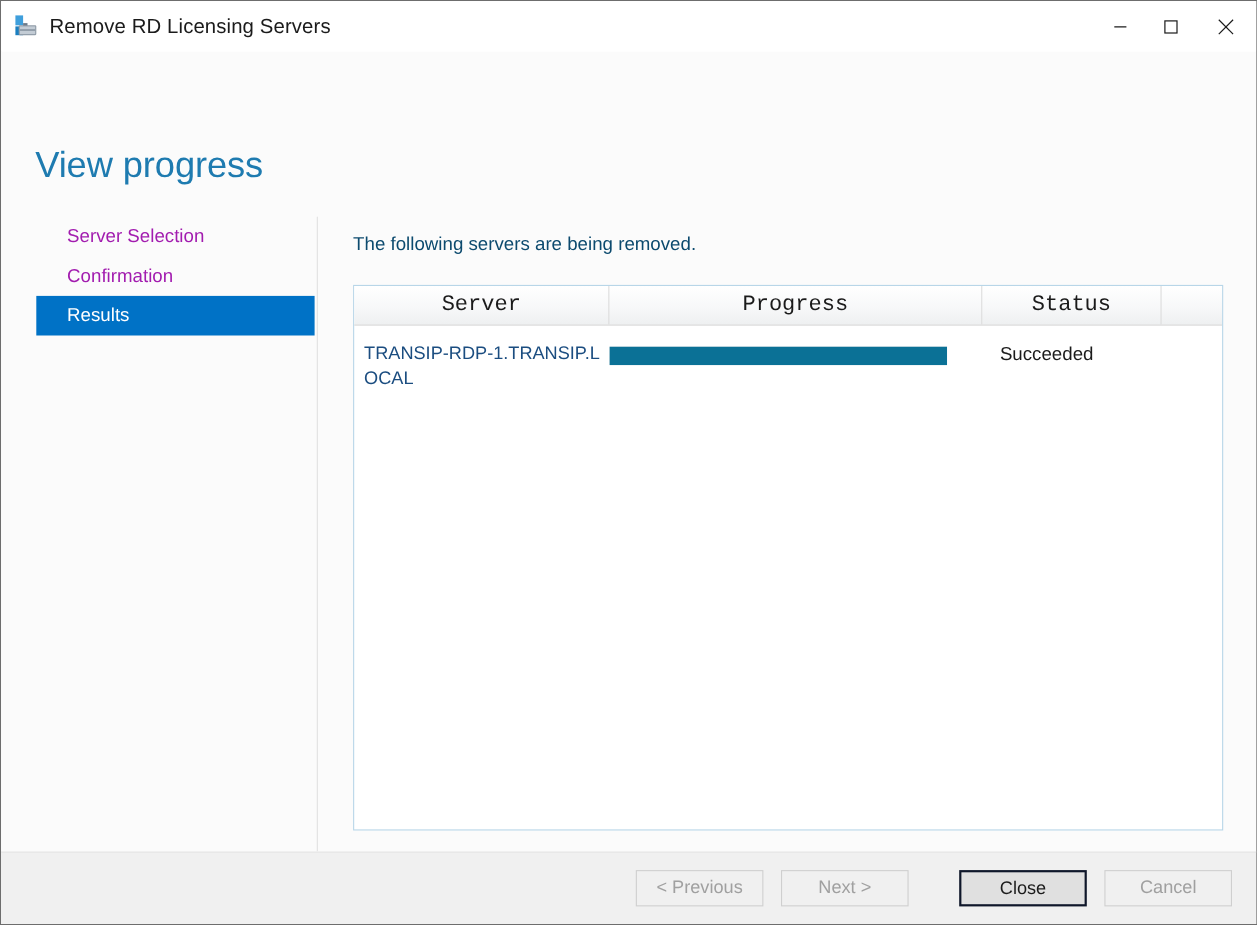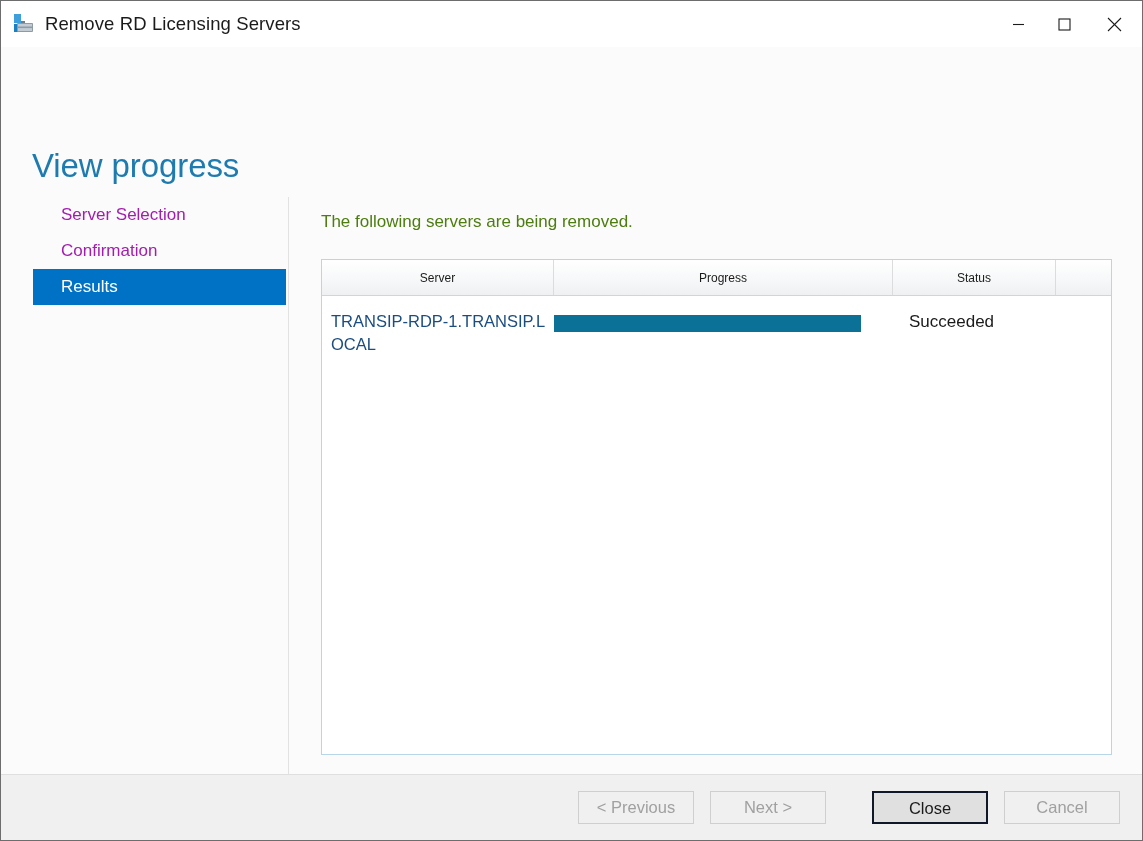--- a/index.html
+++ b/index.html
@@ -81,21 +81,20 @@
   }
 
   .page-title {
     position: absolute;
     left: 31px;
     top: 84px;
     font-size: 33px;
     color: #1e7bb0;
     font-weight: 400;
     letter-spacing: -0.1px;
-    margin-top: 16px;
   }
 
   .content-row {
     position: absolute;
     left: 0;
     top: 150px;
     right: 0;
     bottom: 0;
     display: flex;
   }
@@ -128,21 +127,21 @@
 
   
   .main {
     flex: 1 1 auto;
     position: relative;
     padding-left: 32px;
     box-sizing: border-box;
   }
   .main-intro {
     font-size: 17px;
-    color: #4d7c0f;
+    color: #0c4a6e;
     margin-top: 15px;
   }
 
   .table-box {
     position: absolute;
     left: 32px;
     top: 62px;
     width: 791px;
     height: 496px;
     border: 1px solid #b8d6e8;
@@ -154,26 +153,27 @@
     display: flex;
     height: 36px;
     background: linear-gradient(to bottom, #ffffff 0%, #f7f8f9 55%, #eef0f1 100%);
     border-bottom: 1px solid #d4d4d4;
     box-sizing: border-box;
   }
   .th {
     display: flex;
     align-items: center;
     justify-content: center;
-    font-size: 12px;
+    font-size: 20px;
     color: #1b1b1b;
     border-right: 1px solid #dcdcdc;
     box-sizing: border-box;
     height: 100%;
     cursor: default;
+    font-family: Liberation Mono, monospace;
   }
   .th.col-server   { width: 232px; flex: 0 0 232px; }
   .th.col-progress { width: 339px; flex: 0 0 339px; }
   .th.col-status   { width: 163px; flex: 0 0 163px; }
   .th.col-extra    { flex: 1 1 auto; border-right: none; }
 
   .group-row {
     font-size: 16.5px;
     font-weight: bold;
     color: #123f6e;

